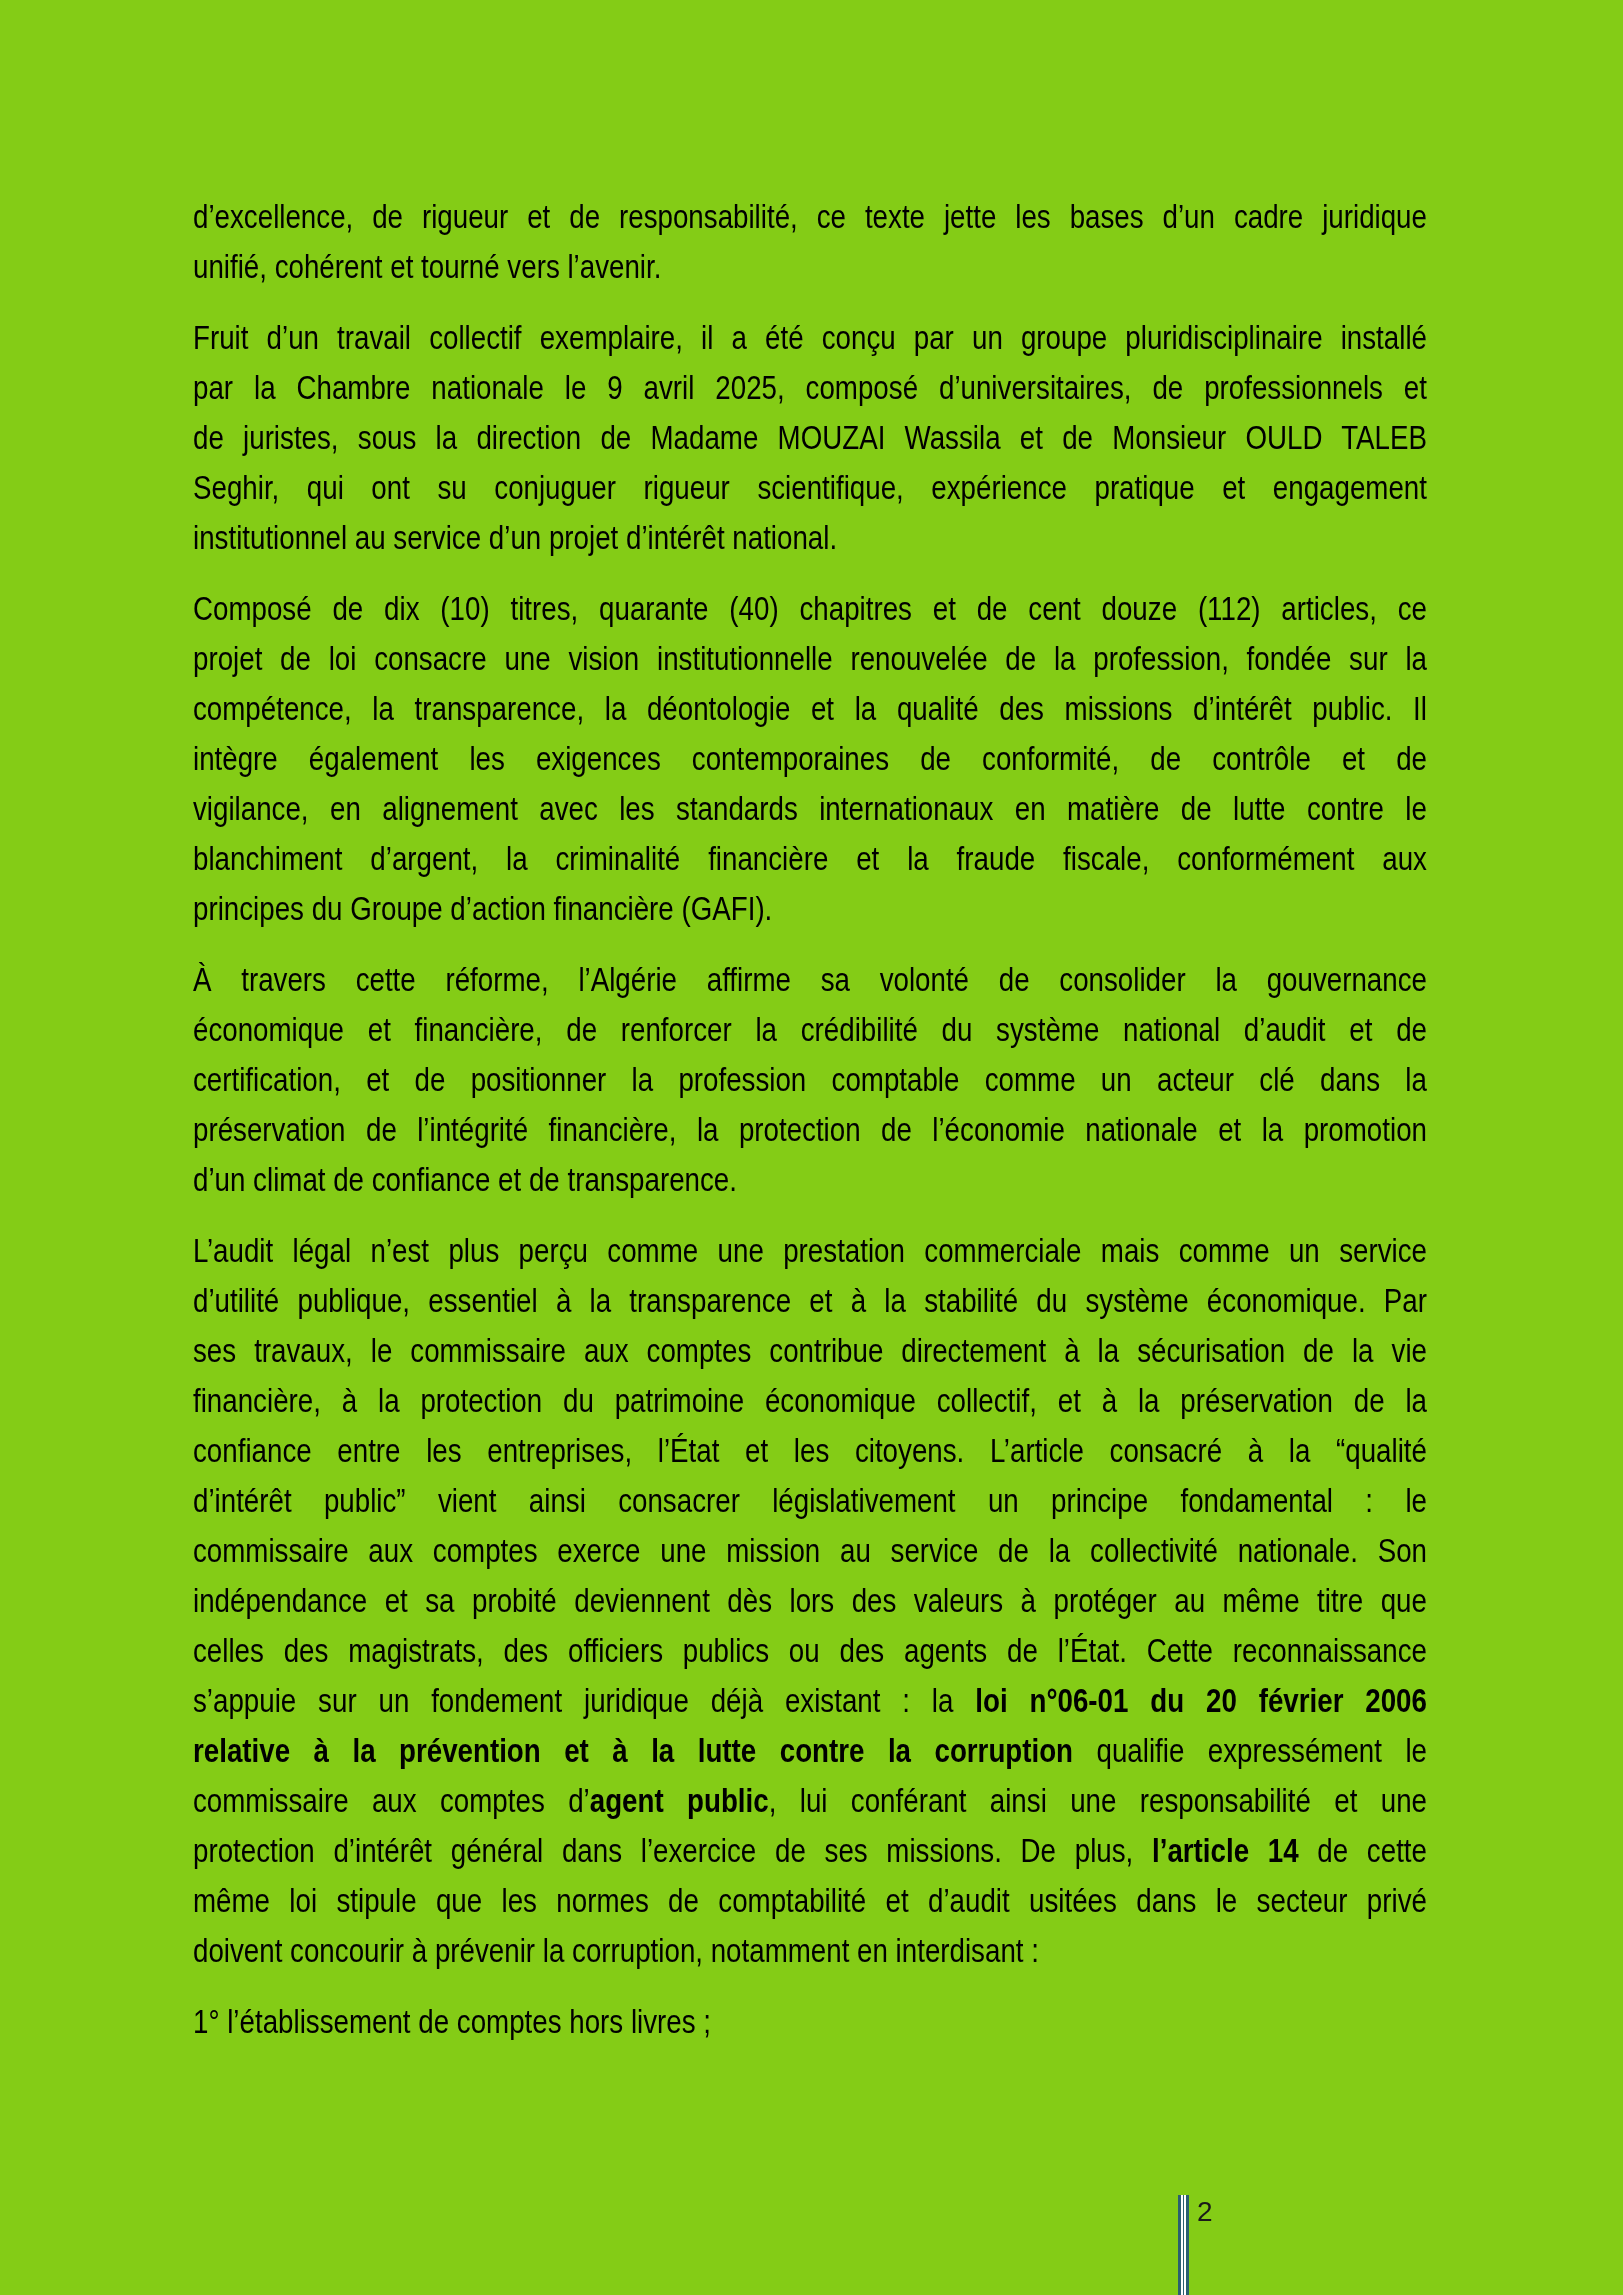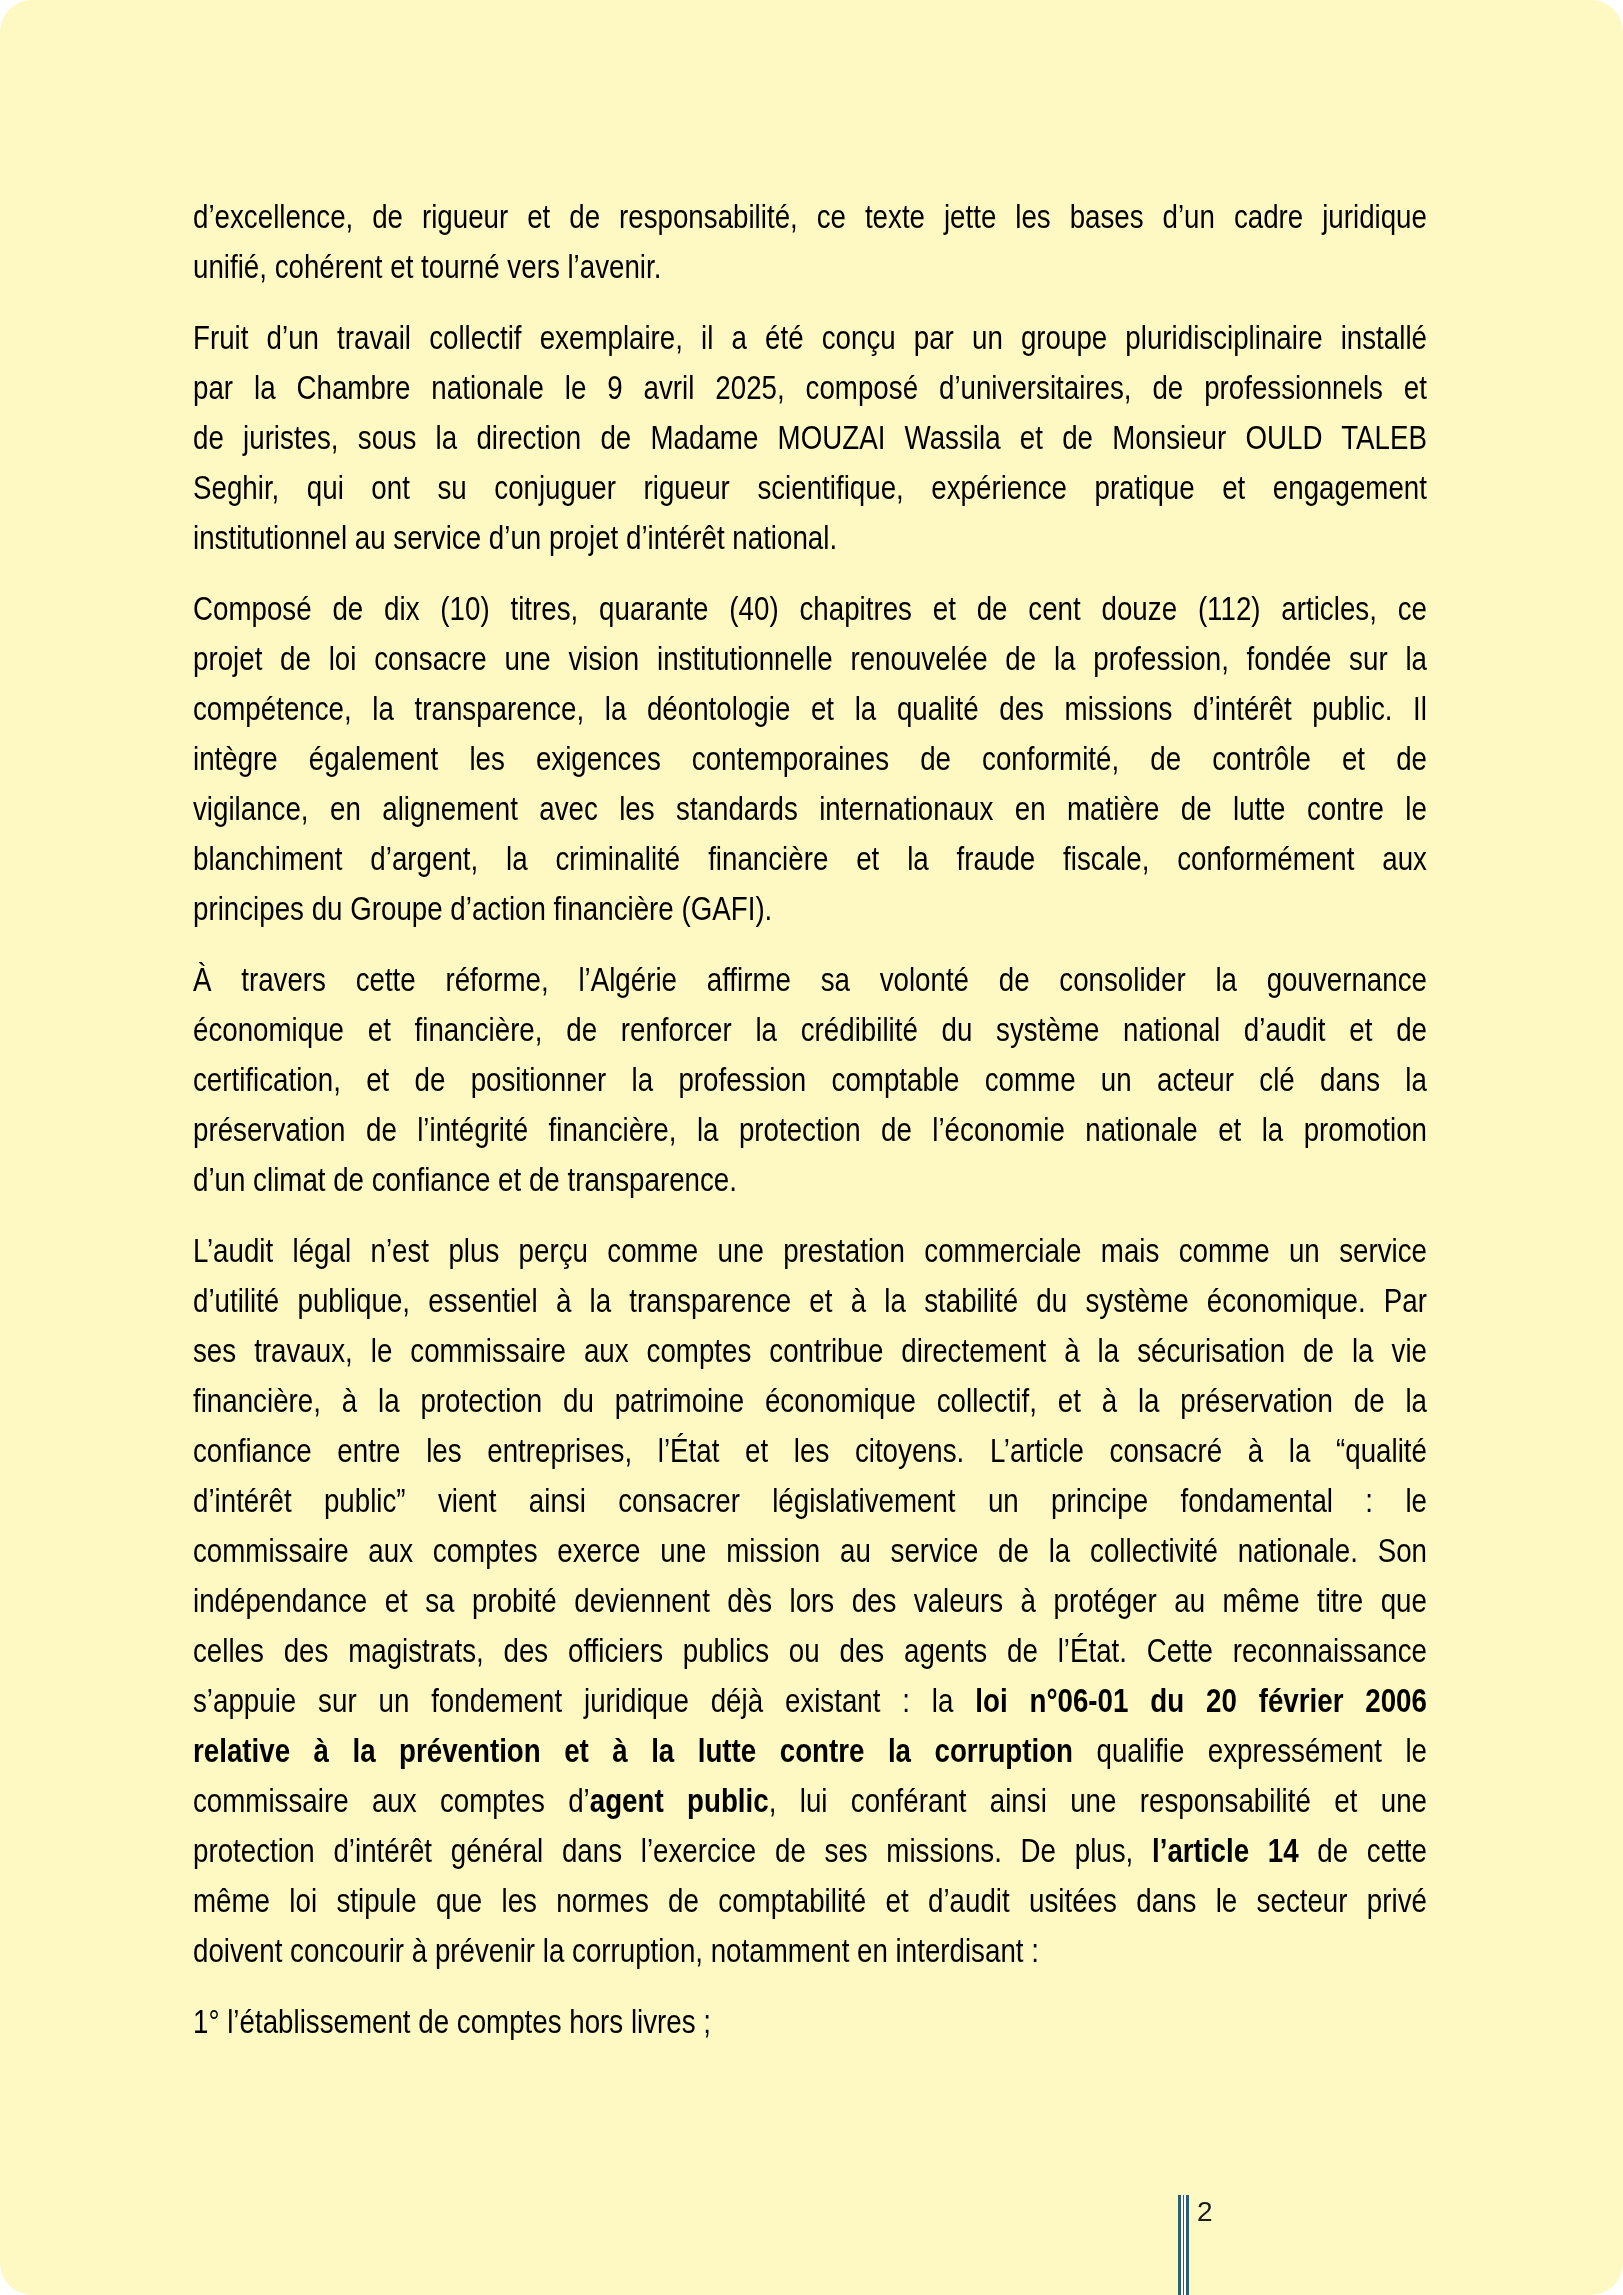--- a/index.html
+++ b/index.html
@@ -8,22 +8,21 @@
     height: 2295px;
     background: #ffffff;
     position: relative;
     overflow: hidden;
     font-family: "Liberation Sans", sans-serif;
     color: #000000;
   }
   .page {
     position: absolute;
     inset: 0;
-    background: #fef9c3;
-    border-radius: 32px;
+    background: #84cc16;
   }
   
   .content {
     position: absolute;
     left: 193px;
     top: 192px;
     width: 1469px;
     transform: scaleX(0.84);
     transform-origin: 0 0;
   }

